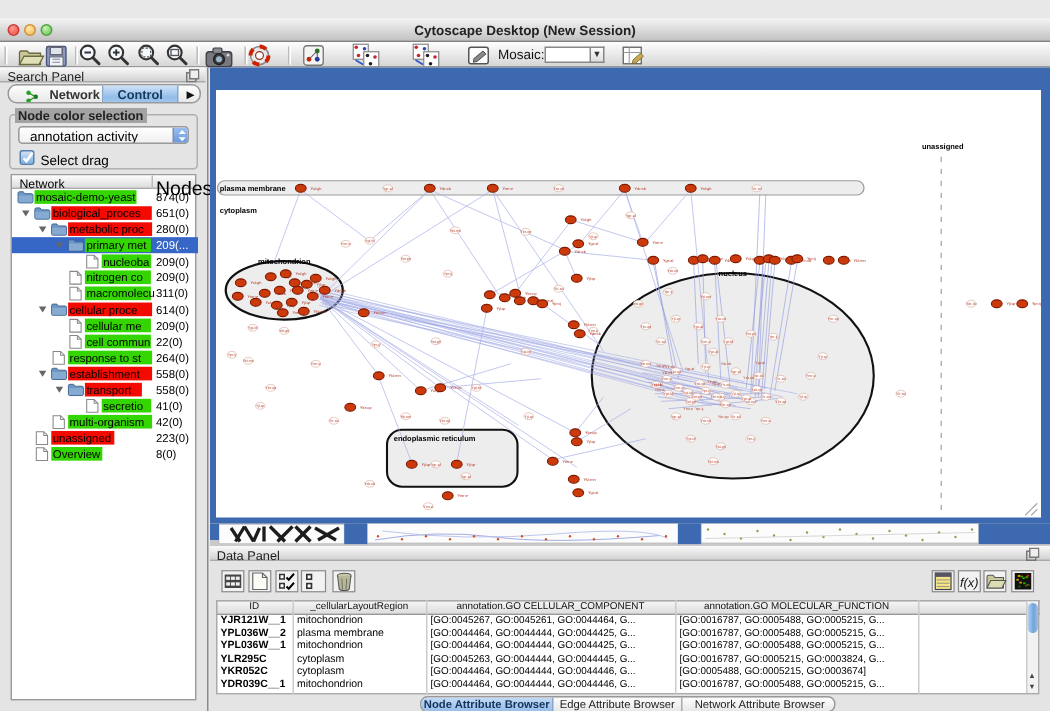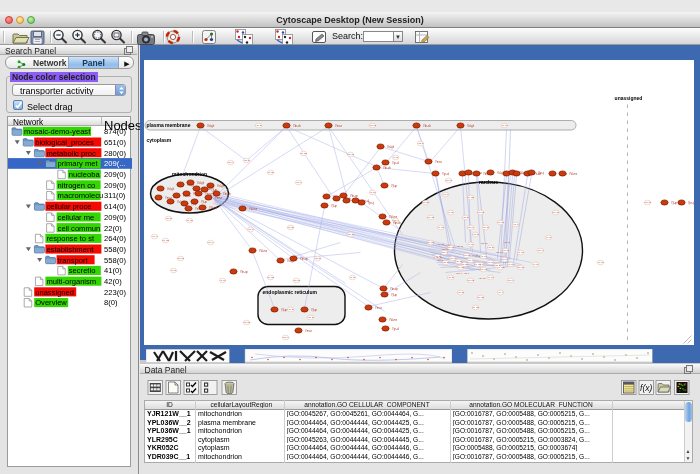--- a/index.html
+++ b/index.html
@@ -101,45 +101,45 @@
         <rect x="0.5" y="1.5" width="13" height="11" rx="1.5" fill="#fdfdfd" stroke="#555" stroke-width="1"></rect>
         <path d="M4 9 L10 4 L12 6 L6 11 L3.5 11.5 Z" fill="#888" stroke="#444" stroke-width="0.6"></path>
       </g>
       <g transform="translate(415,2)">
         <rect x="0.5" y="1.5" width="12" height="11" fill="#fdfdfd" stroke="#666" stroke-width="0.9"></rect>
         <line x1="0.5" y1="5" x2="12.5" y2="5" stroke="#999" stroke-width="0.7"></line>
         <line x1="4.5" y1="1.5" x2="4.5" y2="12.5" stroke="#999" stroke-width="0.7"></line>
         <path d="M7 10 L12 5.5 L14 7.5 L9 12 L6.5 12.5 Z" fill="#caa955" stroke="#7a6a30" stroke-width="0.6"></path>
       </g>
     </svg>
-<div class="abs" style="left:332px;top:19px;font-size:9px;color:#111">Search:</div>
+<div class="abs" style="left:332px;top:19px;font-size:9px;color:#111">Mosaic:</div>
 <div class="abs" style="left:363px;top:18.5px;width:31px;height:11px;background:#fff;border:1px solid #888"></div>
 <div class="abs" style="left:394px;top:18.5px;width:9px;height:11px;background:linear-gradient(#fdfdfd,#ddd);border:1px solid #888;border-left:none;font-size:6px;text-align:center;line-height:11px;color:#333">▼</div>
 <div class="abs" style="left:0;top:33px;width:138.5px;height:429px;background:#e4e4e4;border-right:1.5px solid #8a8a8a">
 <div class="abs" style="left:0;top:0;width:137px;height:10px;background:linear-gradient(#fafafa,#d2d2d2);border-bottom:1px solid #aaa"></div>
 <div class="abs" style="left:5px;top:1px;font-size:8.5px;color:#222">Search Panel</div>
 <svg class="abs" style="left:124px;top:1px" width="9" height="9" viewBox="0 0 9 9">
         <rect x="0.5" y="2.5" width="6" height="6" fill="none" stroke="#777" stroke-width="1"></rect>
         <rect x="2.5" y="0.5" width="6" height="6" fill="#eee" stroke="#777" stroke-width="1"></rect>
       </svg>
 <div class="abs" style="left:5px;top:11px;width:129px;height:13px;border:1px solid #9a9a9a;border-radius:6px;background:linear-gradient(#fefefe,#e8e8e8);overflow:hidden">
 <div class="abs" style="left:27px;top:0;font-size:8.5px;font-weight:bold;color:#333;line-height:13px">Network</div>
 <svg class="abs" style="left:11px;top:2.5px" width="9" height="9" viewBox="0 0 9 9">
           <circle cx="2" cy="1.8" r="1.5" fill="#2a2"></circle>
           <circle cx="2" cy="7.2" r="1.5" fill="#2a2"></circle>
           <circle cx="6.8" cy="4.5" r="1.5" fill="#171"></circle>
           <path d="M2 1.8 L6.8 4.5 L2 7.2" stroke="#282" stroke-width="0.8" fill="none"></path>
         </svg>
-<div class="abs" style="left:62px;top:0;width:51px;height:13px;background:linear-gradient(#cfe3f8,#92bdea 60%,#a7cbf0);border-left:1px solid #8aa6c8;border-right:1px solid #8aa6c8;text-align:center;font-size:8.5px;font-weight:bold;color:#1a3a5c;line-height:13px">Panel</div>
+<div class="abs" style="left:62px;top:0;width:51px;height:13px;background:linear-gradient(#cfe3f8,#92bdea 60%,#a7cbf0);border-left:1px solid #8aa6c8;border-right:1px solid #8aa6c8;text-align:center;font-size:8.5px;font-weight:bold;color:#1a3a5c;line-height:13px">Control</div>
 <div class="abs" style="left:113px;top:0;width:16px;height:13px;text-align:center;font-size:7px;color:#111;line-height:13px">▶</div>
 </div>
 <div class="abs" style="left:6px;top:31px;width:126px;height:37px;border:1px solid #b0b0b0;border-radius:3px"></div>
-<div class="abs" style="left:10px;top:27px;background:#8b5cf6;padding:0 2px;font-size:8.5px;font-weight:bold;color:#222">Node color selection</div>
+<div class="abs" style="left:10px;top:27px;background:#a3a3a3;padding:0 2px;font-size:8.5px;font-weight:bold;color:#222">Node color selection</div>
 <div class="abs" style="left:12px;top:39px;width:114px;height:12px;background:linear-gradient(#fff,#f0f0f0);border:1px solid #9a9a9a;border-radius:3px;overflow:hidden">
-<div class="abs" style="left:7px;top:0;font-size:9px;color:#000;line-height:12px">transporter activity</div>
+<div class="abs" style="left:7px;top:0;font-size:9px;color:#000;line-height:12px">annotation activity</div>
 <div class="abs" style="left:102px;top:0;width:12px;height:12px;background:linear-gradient(#9cc0ee,#5e93d8);border-left:1px solid #88a">
 <svg style="display:block" width="11" height="11" viewBox="0 0 12 12">
             <path d="M6 1.8 L8.6 4.8 L3.4 4.8 Z" fill="#fff"></path>
             <path d="M6 10 L8.6 7 L3.4 7 Z" fill="#fff"></path>
           </svg>
         </div>
       </div>
 <div class="abs" style="left:13px;top:55px;width:10px;height:10px;border-radius:2px;background:linear-gradient(#cfe2f6,#7fb0e4);border:1px solid #5580b0">
 <svg style="display:block" width="9" height="9" viewBox="0 0 10 10">
           <path d="M2 5 L4 7.2 L8.5 1" stroke="#fff" stroke-width="1.9" fill="none"></path>
@@ -851,20 +851,25 @@
 <div class="abs" style="left:287px;top:432.3px;width:161px;font-size:6.6px;color:#000;white-space:nowrap;overflow:hidden">[GO:0044464, GO:0044444, GO:0044446, G...</div>
 <div class="abs" style="left:453px;top:432.3px;width:159px;font-size:6.6px;color:#000;white-space:nowrap;overflow:hidden">[GO:0005488, GO:0005215, GO:0003674]</div>
 <div class="abs" style="left:147px;top:440.8px;font-size:7px;font-weight:bold;color:#000;white-space:nowrap">YDR039C__1</div>
 <div class="abs" style="left:198px;top:440.8px;font-size:7px;color:#000;white-space:nowrap">mitochondrion</div>
 <div class="abs" style="left:287px;top:440.8px;width:161px;font-size:6.6px;color:#000;white-space:nowrap;overflow:hidden">[GO:0044464, GO:0044444, GO:0044446, G...</div>
 <div class="abs" style="left:453px;top:440.8px;width:159px;font-size:6.6px;color:#000;white-space:nowrap;overflow:hidden">[GO:0016787, GO:0005488, GO:0005215, G...</div>
 <div class="abs" style="left:684px;top:389px;width:8px;height:61px;background:#f2f2f2;border-left:1px solid #ccc"></div>
 <div class="abs" style="left:684.5px;top:390px;width:7px;height:20px;border-radius:3.5px;background:linear-gradient(90deg,#b7d4f2,#6fa3dc 60%,#9cc2ea)"></div>
 <div class="abs" style="left:684px;top:436px;width:8px;height:7px;font-size:5px;text-align:center;color:#444;line-height:7px">▲</div>
 <div class="abs" style="left:684px;top:443px;width:8px;height:7px;font-size:5px;text-align:center;color:#444;line-height:7px">▼</div>
+<div class="abs" style="left:280px;top:452px;width:277px;height:10.5px;border:1px solid #999;border-radius:5px;background:linear-gradient(#fdfdfd,#e8e8e8);overflow:hidden">
+<div class="abs" style="left:0;top:0;width:88px;height:10.5px;background:linear-gradient(#c3daf4,#8fb8e8);border-right:1px solid #8aa6c8;text-align:center;font-size:7.5px;font-weight:bold;color:#13335c;line-height:10.5px">Node Attribute Browser</div>
+<div class="abs" style="left:88px;top:0;width:86px;height:10.5px;border-right:1px solid #aaa;text-align:center;font-size:7.5px;color:#222;line-height:10.5px">Edge Attribute Browser</div>
+<div class="abs" style="left:174px;top:0;width:103px;height:10.5px;text-align:center;font-size:7.5px;color:#222;line-height:10.5px">Network Attribute Browser</div>
+</div>
 <div class="abs" style="left:0;top:462px;width:700px;height:12px;background:linear-gradient(#ececec,#d8d8d8);border-top:1px solid #aaa">
 <div class="abs" style="left:3px;top:2.5px;font-size:6.6px;color:#222">Welcome to Cytoscape 2.8.1</div>
 <div class="abs" style="left:100px;top:2.5px;font-size:6.6px;color:#222">Right-click + drag to ZOOM</div>
 <div class="abs" style="left:193px;top:2.5px;font-size:6.6px;color:#222">Middle-click + drag to PAN</div>
 <svg class="abs" style="left:686px;top:1px" width="12" height="11" viewBox="0 0 12 11">
         <path d="M11 1 L1 11 M11 5 L5 11 M11 9 L9 11" stroke="#999" stroke-width="1"></path>
       </svg>
 </div>
 </div>
 </body></html>

